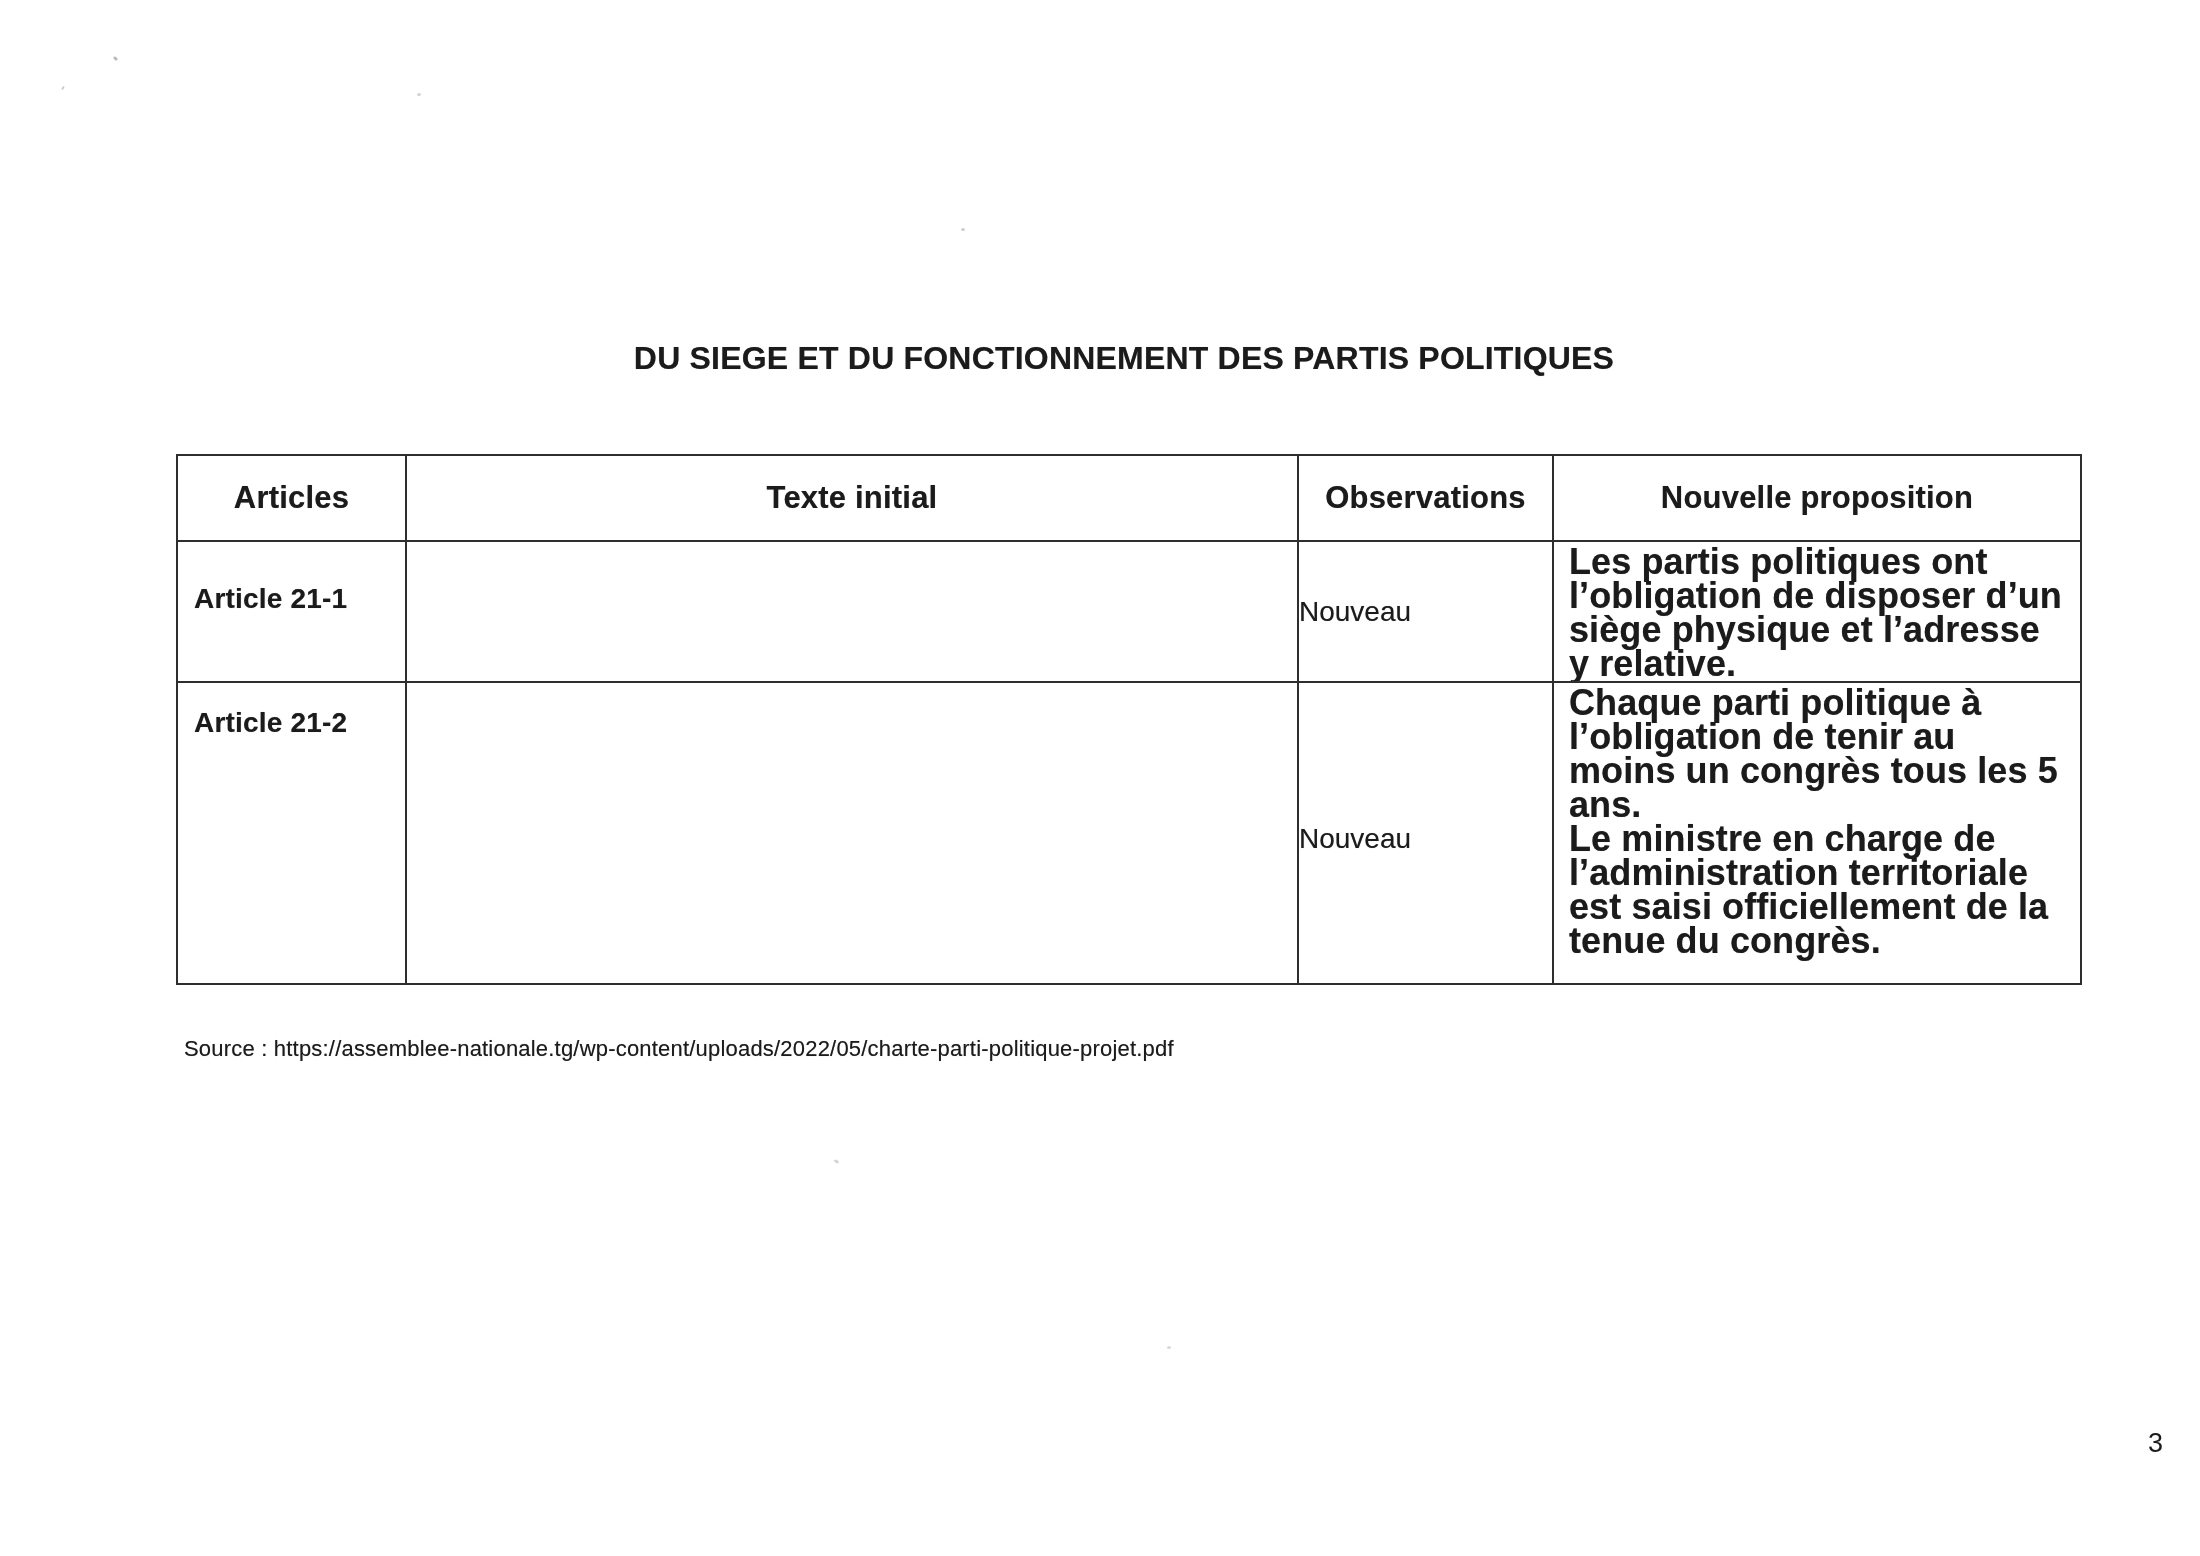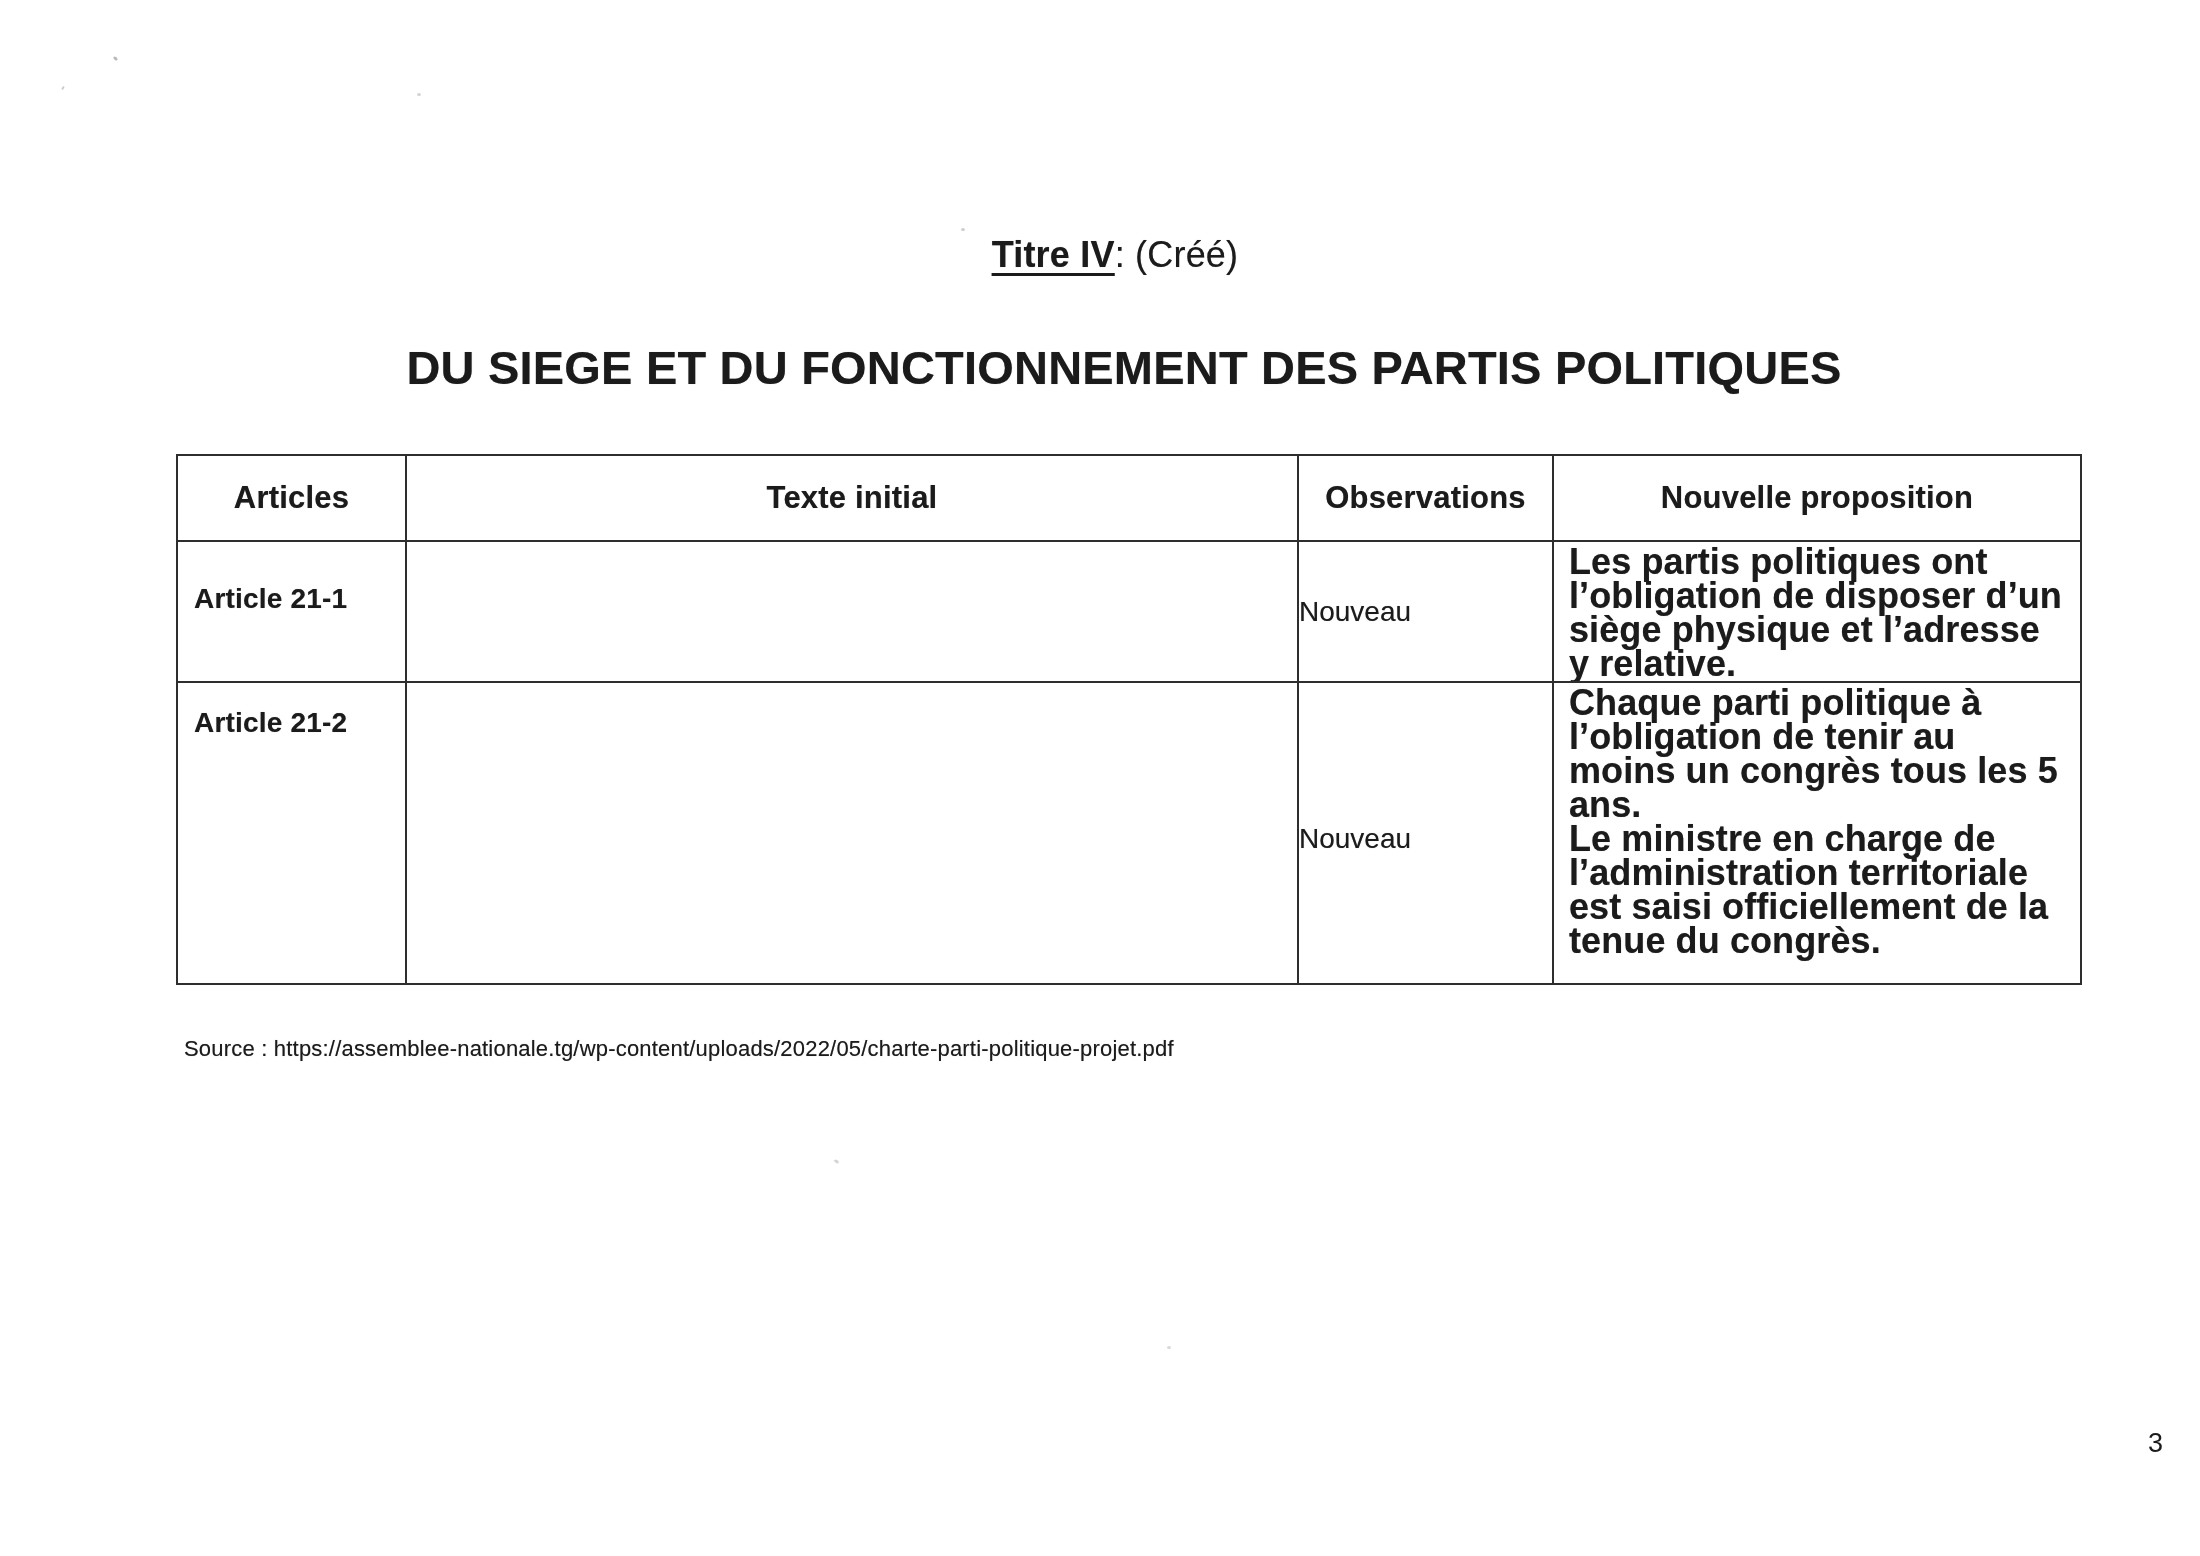--- a/index.html
+++ b/index.html
@@ -29,21 +29,21 @@
     text-decoration-thickness:3px;
     text-underline-offset:6px;
   }
   .title-suffix { font-weight:normal; }
 
   .subtitle {
     position:absolute;
     top:340px; left:48px; right:0;
     text-align:center;
     font-weight:bold;
-    font-size:47px;
+    font-size:32px;
     letter-spacing:0.2px;
   }
 
   table.comparison {
     position:absolute;
     left:176px; top:454px;
     width:1904px;
     border-collapse:collapse;
     table-layout:fixed;
   }
@@ -120,23 +120,20 @@
   .speck.s3 { left:417px; top:93px;  width:4px; height:3px; background:rgba(60,60,60,0.22); }
   .speck.s4 { left:961px; top:228px; width:4px; height:3px; background:rgba(60,60,60,0.25); }
   .speck.s5 { left:834px; top:1160px; width:5px; height:3px; transform:rotate(30deg); background:rgba(60,60,60,0.22); }
   .speck.s6 { left:1167px; top:1346px; width:4px; height:3px; background:rgba(60,60,60,0.2); }
 </style>
 </head>
 <body>
 
 <div class="page">
 
-  <div class="title ink">
-    <span class="title-label">Titre IV</span><span class="title-suffix">: (Créé)</span>
-  </div>
 
   <div class="subtitle ink">DU SIEGE ET DU FONCTIONNEMENT DES PARTIS POLITIQUES</div>
 
   <table class="comparison ink">
     <colgroup>
       <col style="width:229px">
       <col style="width:892px">
       <col style="width:255px">
       <col style="width:528px">
     </colgroup>

